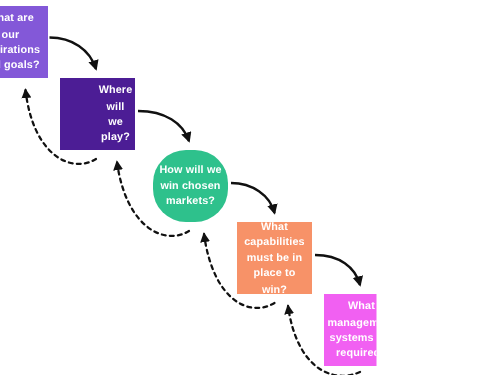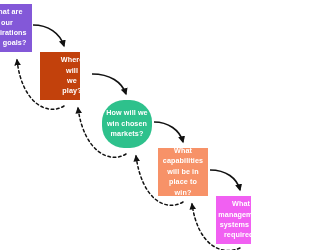--- a/index.html
+++ b/index.html
@@ -33,21 +33,21 @@
     color: #ffffff;
     font-size: 7.2px;
     line-height: 1.45;
     font-weight: 600;
     letter-spacing: 0.1px;
     padding: 3px;
     z-index: 2;
   }
   .node span { display: block; }
   #node-aspirations { left: -18px;  top: 4px;   width: 50px; height: 48px; background: #8358d8; }
-  #node-where-play  { left: 40px;   top: 52px;  width: 40px; height: 48px; background: #c2410c; padding-left: 27px; }
+  #node-where-play  { left: 40px;   top: 52px;  width: 50px; height: 48px; background: #4c1d95; padding-left: 27px; }
   #node-how-win     { left: 102px;  top: 100px; width: 50px; height: 48px; background: #2ec18c; border-radius: 22px; }
   #node-capabilities{ left: 158px;  top: 148px; width: 50px; height: 48px; background: #f79268; }
   #node-management  { left: 216px;  top: 196px; width: 50px; height: 48px; background: #f160f2; }
 </style>
 </head>
 <body>
 
 <div id="canvas">
 
   <svg id="arrow-layer" viewBox="0 0 251 250" xmlns="http://www.w3.org/2000/svg">
@@ -78,20 +78,20 @@
 
   <div class="node" id="node-where-play">
     <span>Where will we play?</span>
   </div>
 
   <div class="node" id="node-how-win">
     <span>How will we win chosen markets?</span>
   </div>
 
   <div class="node" id="node-capabilities">
-    <span>What capabilities will be in place to win?</span>
+    <span>What capabilities must be in place to win?</span>
   </div>
 
   <div class="node" id="node-management">
     <span>What management systems are required?</span>
   </div>
 
 </div>
 
 </body></html>

